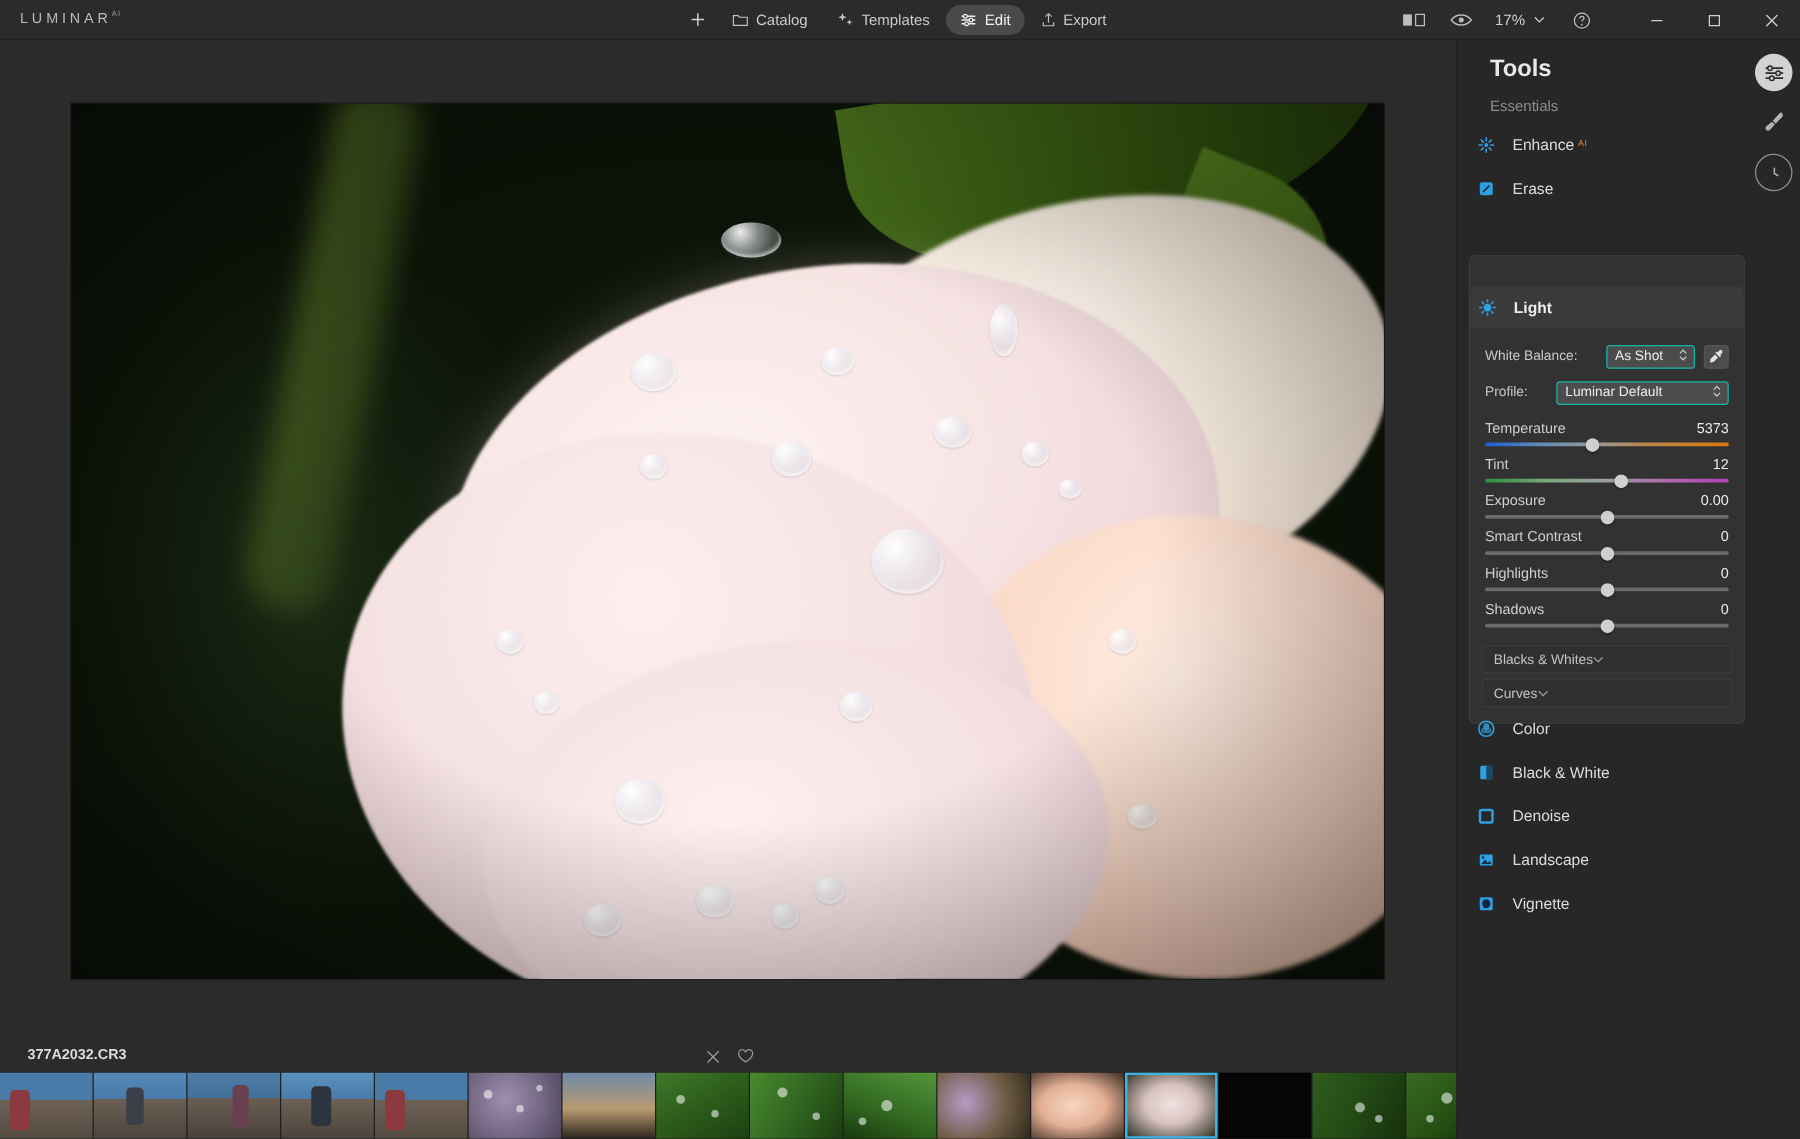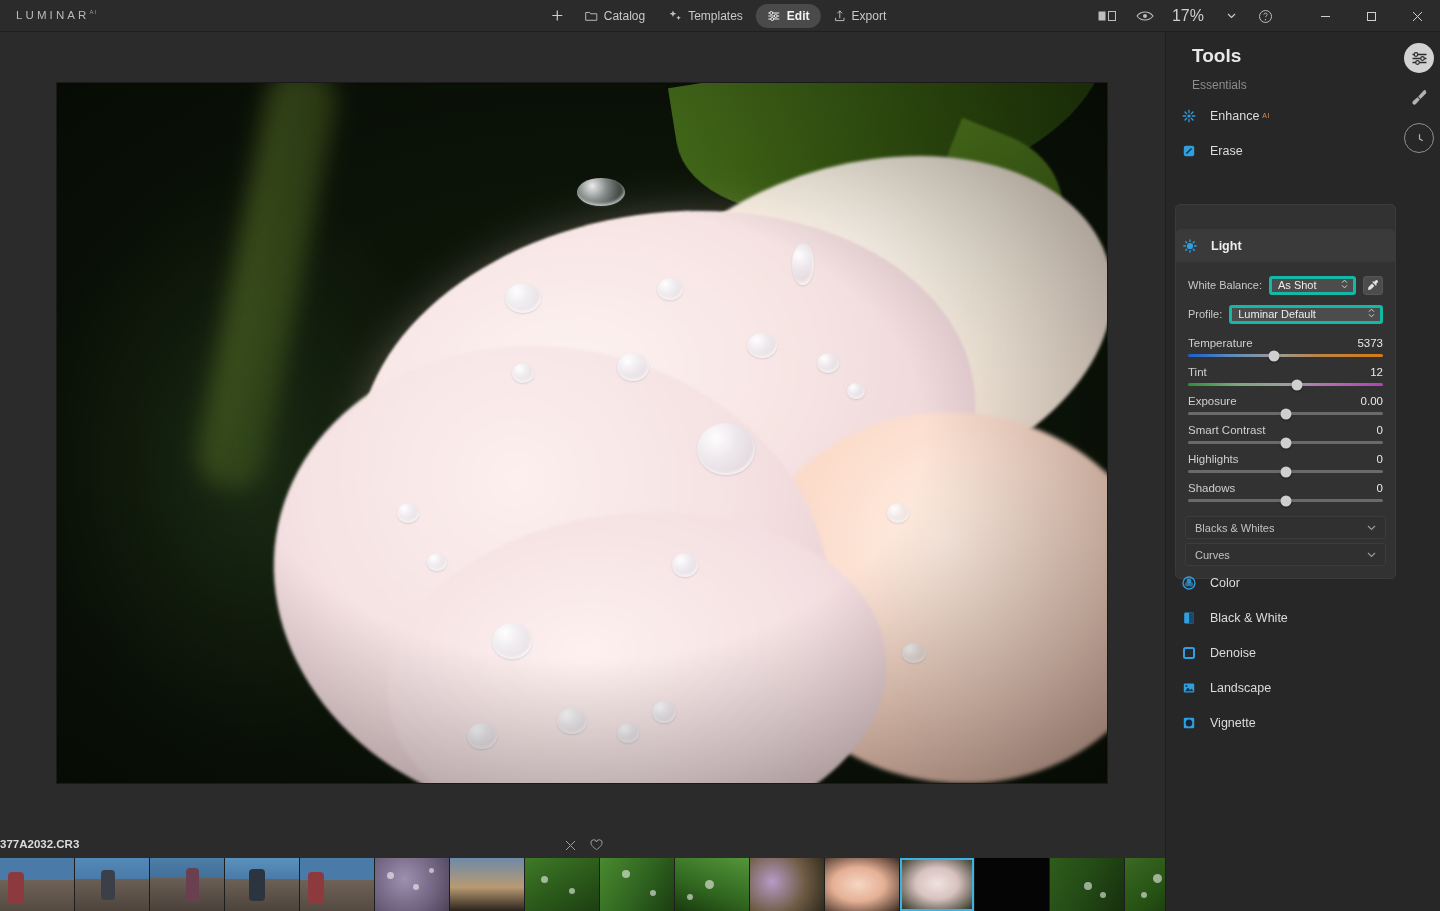--- a/index.html
+++ b/index.html
@@ -25,32 +25,32 @@
   .navcenter{
     position:absolute; left:50%; transform:translateX(-50%);
     display:flex; align-items:center; gap:2px; height:32px;
   }
   .navitem{
     display:flex; align-items:center; gap:6px;
     padding:5px 11px; border-radius:13px;
     font-size:12px; color:#c9c9c9; cursor:default; white-space:nowrap;
   }
   .navitem.plus{ padding:5px 8px; }
-  .navitem.active{ background:#4a4a4a; color:#f2f2f2; font-weight:700; }
+  .navitem.active{ background:#4a4a4a; color:#f2f2f2; font-weight:400; }
   .navitem svg{ display:block; }
   .topright{
     position:absolute; right:0; top:0; height:32px;
     display:flex; align-items:center; gap:0px;
   }
   .tr-btn{
     width:38px; height:32px; display:flex; align-items:center; justify-content:center;
     color:#bdbdbd; cursor:default;
   }
   .zoomval{
-    display:flex; align-items:center; gap:23px; color:#cfcfcf; font-size:16px;
+    display:flex; align-items:center; gap:7px; color:#cfcfcf; font-size:12px;
     padding:0 10px 0 8px; height:32px; cursor:default;
   }
   .wbtn{
     width:46px; height:32px; display:flex; align-items:center; justify-content:center;
     color:#cfcfcf; cursor:default;
   }
 
   
   .canvas{
     position:absolute; left:0; top:32px; width:1165px; height:800px;
@@ -169,23 +169,23 @@
   }
   .lightcard .hdr .ticon{ position:absolute; left:7px; width:14px; height:14px;
     display:flex; align-items:center; justify-content:center; }
   .lightbody{ padding:12px 0 8px 0; }
 
   .fieldrow{
     display:flex; align-items:center; height:22px; margin:0 12px 7px 12px; gap:7px;
   }
   .fieldlabel{ font-size:11px; color:#c8c8c8; white-space:nowrap; }
   .selectbox{
-    flex:1; height:19px; background:#4c4c4c; border:3px solid #14b8a6; border-radius:3px;
+    flex:1; height:19px; background:#4c4c4c; border:1px solid #14b8a6; border-radius:3px;
     display:flex; align-items:center; padding:0 6px; font-size:11px; color:#ececec;
-    position:relative; cursor:default;
+    position:relative; cursor:default;margin-left:16px;
   }
   .selectbox .chev{
     position:absolute; right:5px; top:50%; transform:translateY(-50%);
     color:#cfcfcf; font-size:8px; line-height:1;
   }
   .eyedrop{
     width:20px; height:19px; background:#4c4c4c; border:1px solid #565656; border-radius:3px;
     display:flex; align-items:center; justify-content:center; color:#e2e2e2; cursor:default;
   }
 
@@ -197,21 +197,21 @@
   .track.temp{ background:linear-gradient(90deg,#1a5fd0 0%,#5f8ab8 22%,#9a9a9a 45%,#b9854a 66%,#d97a10 100%); }
   .track.tint{ background:linear-gradient(90deg,#2e8f3a 0%,#79a87c 25%,#9e9e9e 50%,#b06ab0 74%,#b341b3 100%); }
   .knob{
     position:absolute; top:50%; width:11px; height:11px; border-radius:50%;
     background:#cfcfcf; transform:translate(-50%,-50%); box-shadow:0 1px 2px rgba(0,0,0,.45);
     cursor:default;
   }
 
   .subrow{
     margin:0 9px 4px 9px; height:23px; background:#303030; border:1px solid #3c3c3c;
-    border-radius:3px; display:flex; align-items:center; justify-content:space-between;
+    border-radius:3px; display:flex; align-items:center; justify-content:flex-start;
     padding:0 9px; font-size:11px; color:#c2c2c2; cursor:default;
   }
   .subrow .chev{ color:#9d9d9d; font-size:9px; }
 
   
   .creative{
     position:absolute; left:0; top:812px; width:232px;
   }
   .creative-hdr{
     position:relative; height:18px; border-top:1px solid #3b3b3b;
@@ -229,21 +229,21 @@
     position:relative; margin:10px 0 0 22px; width:175px; height:3px;
     background:#6a6a6a; border-radius:2px;
   }
 
   
   .strip{
     position:absolute; left:0; top:832px; width:1165px; height:79px; background:#2b2b2b;
   }
   .stripbar{ position:relative; height:26px; }
   .filename{
-    position:absolute; left:0; top:6px; font-size:11.5px; color:#dcdcdc; font-weight:600;
+    position:absolute; left:22px; top:6px; font-size:11.5px; color:#dcdcdc; font-weight:600;
   }
   .strip-act{
     position:absolute; top:4px; width:20px; height:18px; display:flex;
     align-items:center; justify-content:center; color:#9e9e9e; cursor:default;
   }
   .thumbs{
     position:absolute; top:26px; left:0; height:53px; width:1165px;
     display:flex; gap:1px; overflow:hidden; background:#1e1e1e;
   }
   .thumb{

